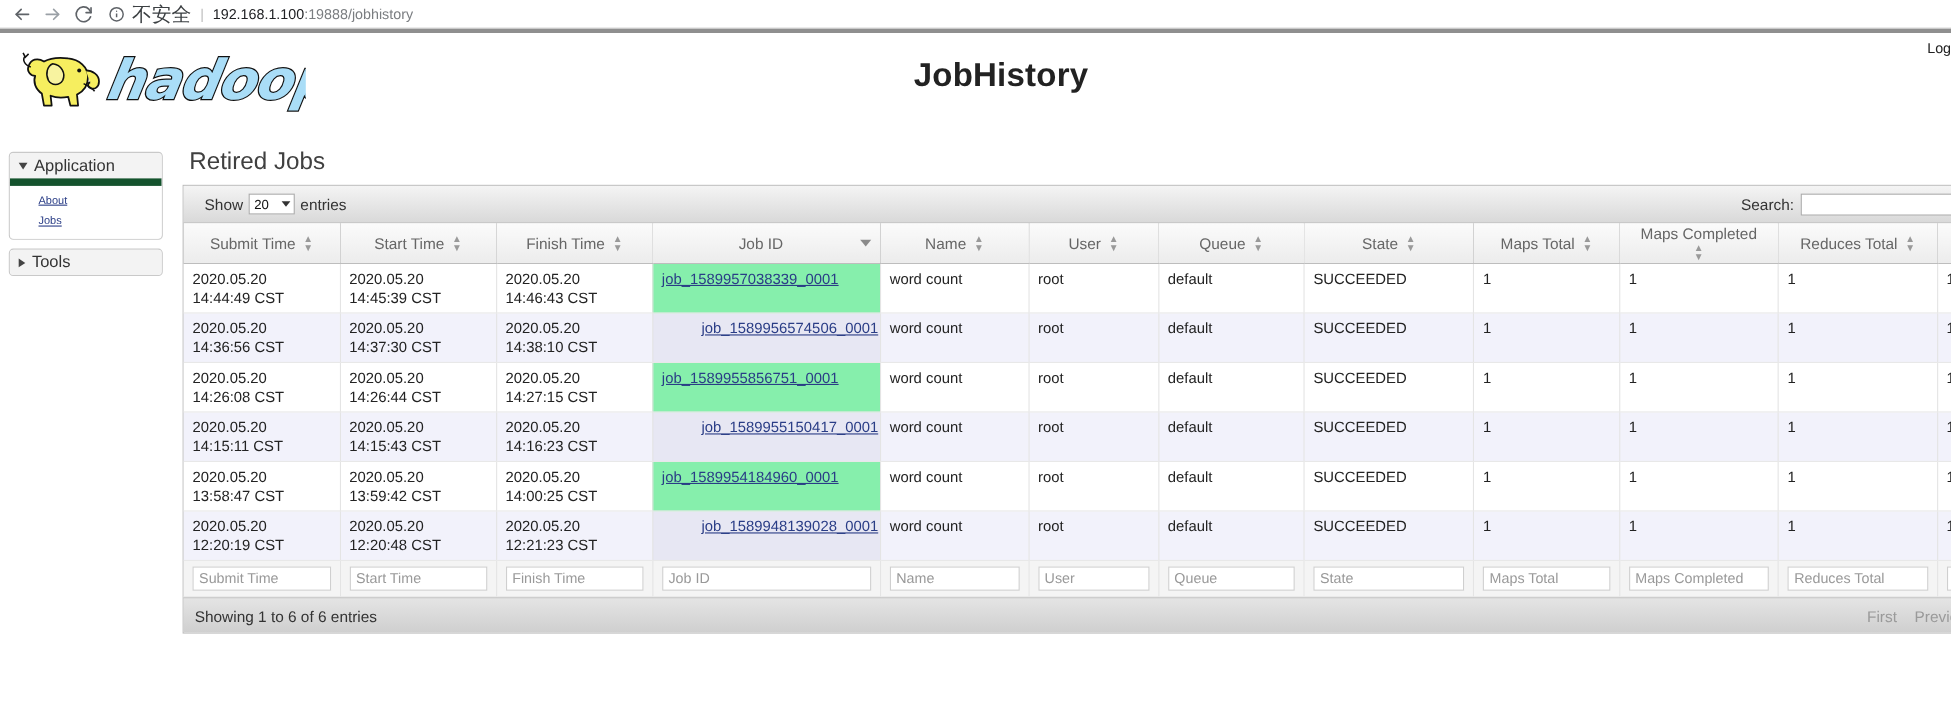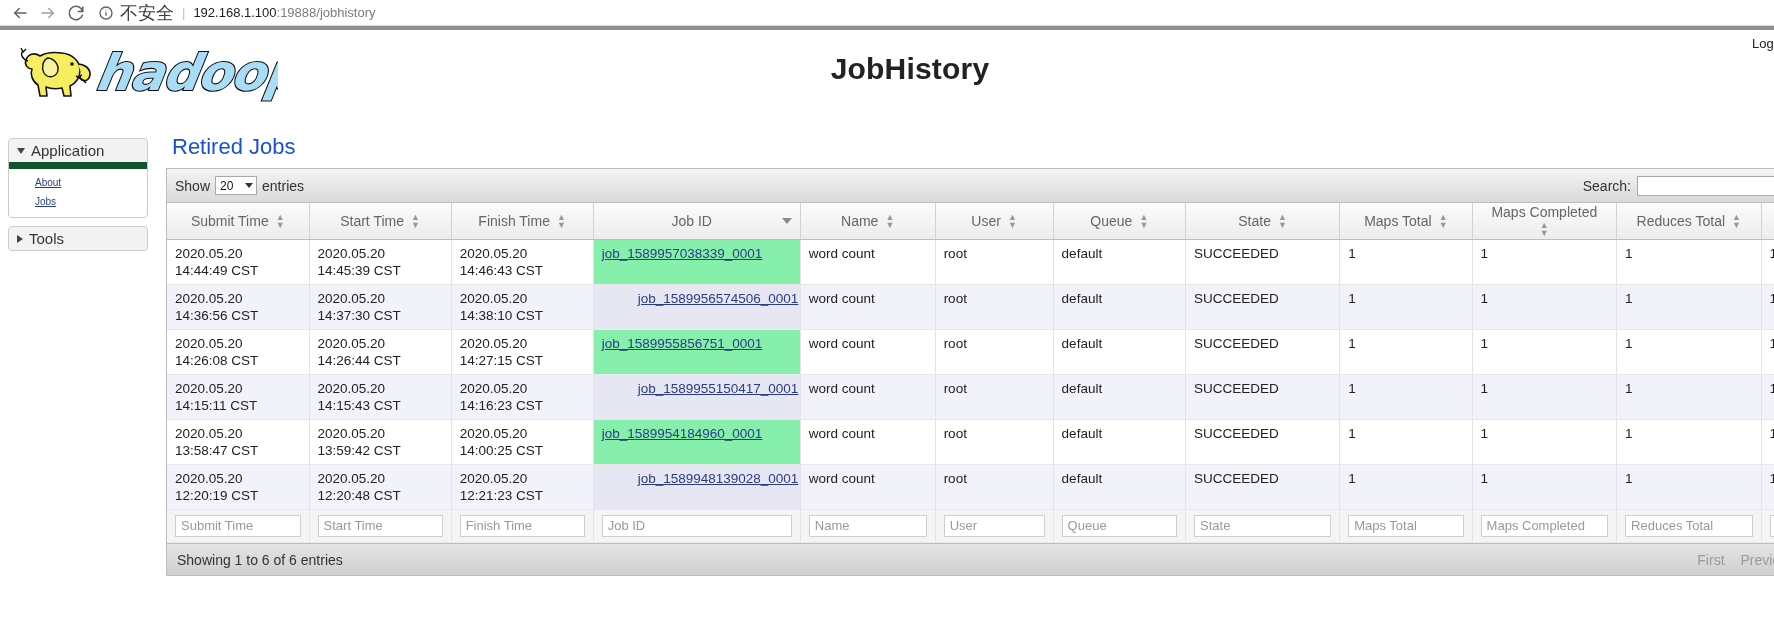--- a/index.html
+++ b/index.html
@@ -144,42 +144,42 @@
   }
 
   
   #main {
     position: absolute;
     left: 166px; top: 108px;
     right: 0;
   }
   #section-title {
     font-size: 22px;
-    color: #1d4ed8;
+    color: #404040;
     margin: 0 0 8px 6px;
     font-weight: normal;
   }
 
   #table-panel {
     border: 1px solid #bdbdbd;
     background: #ffffff;
     width: 1640px;
   }
   #table-top {
     height: 34px;
     background: linear-gradient(#f4f4f4, #d9d9d9);
     border-bottom: 1px solid #bdbdbd;
     display: flex;
     align-items: center;
     padding: 0 8px;
     position: relative;
     font-size: 14px;
     color: #333333;
   }
-  .length-ctl { display: flex; align-items: center; gap: 5px; }
+  .length-ctl { display: flex; align-items: center; gap: 5px; margin-left: 11px; }
   .select-box {
     border: 1px solid #a9a9a9;
     background: #ffffff;
     height: 19px;
     min-width: 42px;
     display: inline-flex;
     align-items: center;
     justify-content: space-between;
     padding: 0 3px 0 4px;
     font-size: 12px;

